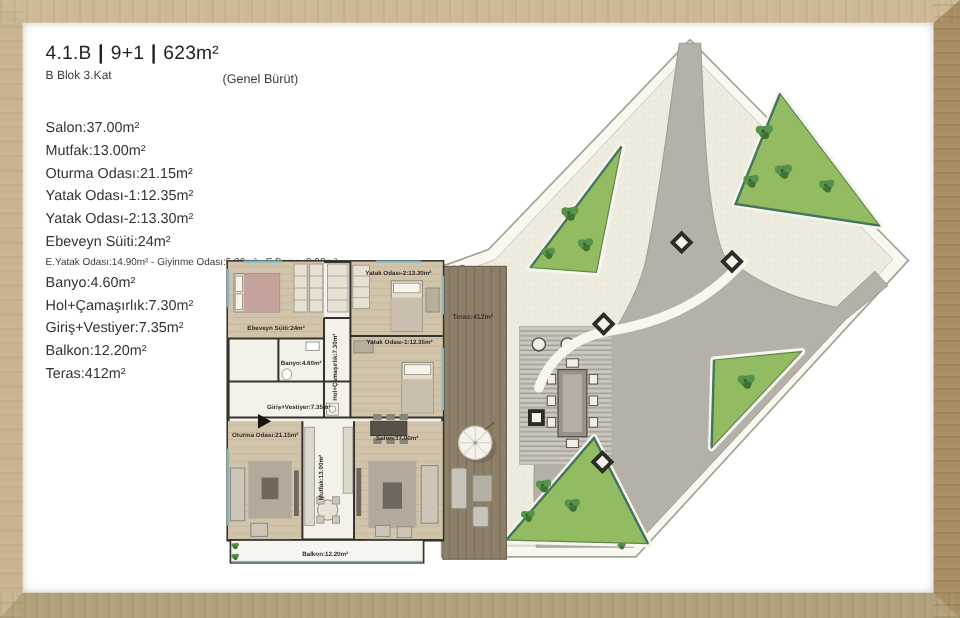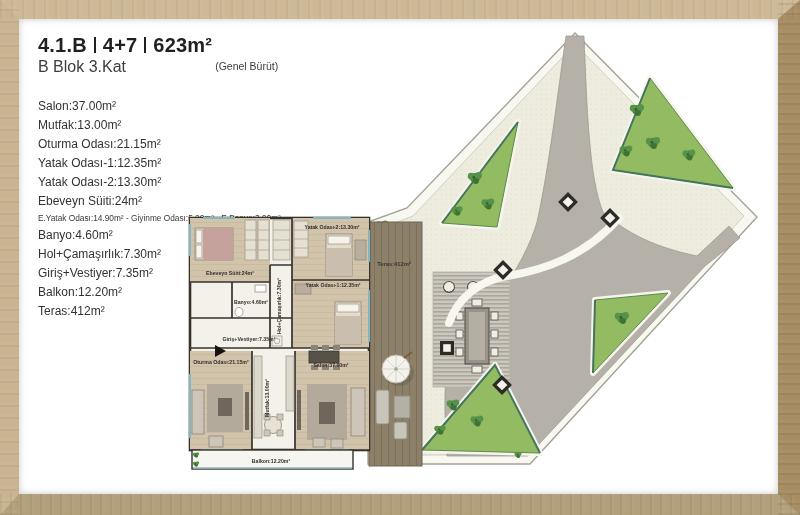--- a/index.html
+++ b/index.html
@@ -24,44 +24,44 @@
   .fg-left{left:0;top:0;width:19px;height:515px;
     background:repeating-linear-gradient(0deg,rgba(110,82,45,.12) 0 2px,rgba(255,255,255,.06) 2px 5px,transparent 5px 12px);}
   .fg-right{right:0;top:0;width:22px;height:515px;
     background:repeating-linear-gradient(0deg,rgba(70,50,25,.16) 0 2px,rgba(255,255,255,.05) 2px 5px,transparent 5px 10px);}
   .inner-shadow{position:absolute;inset:19px 22px 21px 19px;z-index:49;pointer-events:none;
     box-shadow:inset 0 0 7px rgba(0,0,0,.22);}
 
   
   .title-block{position:absolute;left:38px;top:34px;color:#231f20;}
   .title-row{display:flex;align-items:center;height:22px;}
-  .t-big{font-size:20px;font-weight:bold;letter-spacing:.2px;}
+  .t-big{font-size:16px;font-weight:normal;letter-spacing:.2px;}
   .t-note{font-size:10.5px;font-weight:normal;margin-left:3px;color:#3c3c3c;margin-top:41px;}
   .sep{display:inline-block;width:2px;height:16px;background:#231f20;margin:0 7px;}
-  .t-sub{font-size:16px;color:#3d3d3d;margin-top:2px;}
+  .t-sub{font-size:10px;color:#3d3d3d;margin-top:2px;}
 
   
   .area-list{position:absolute;left:38px;top:97px;color:#333333;}
   .al{font-size:12px;line-height:19px;white-space:nowrap;}
   .al.small{font-size:8.3px;line-height:12px;padding:1px 0 2px 0;color:#3a3a3a;}
 
   
   .plan-wrap{position:absolute;left:185px;top:18px;width:600px;height:470px;}
   svg text{font-family:"Liberation Sans", sans-serif;}
   .lbl{font-size:5.2px;font-weight:bold;fill:#322c27;}
   .lbl-teras{font-size:5.8px;font-weight:bold;fill:#3a342e;}
 </style>
 </head>
 <body>
 
 <div class="title-block">
   <div class="title-row">
     <span class="t-big">4.1.B</span>
     <span class="sep"></span>
-    <span class="t-big">4+7</span>
+    <span class="t-big">9+1</span>
     <span class="sep"></span>
     <span class="t-big">623m²</span>
     <span class="t-note">(Genel Bürüt)</span>
   </div>
   <div class="t-sub">B Blok 3.Kat</div>
 </div>
 
 <div class="area-list">
   <div class="al">Salon:37.00m²</div>
   <div class="al">Mutfak:13.00m²</div>

